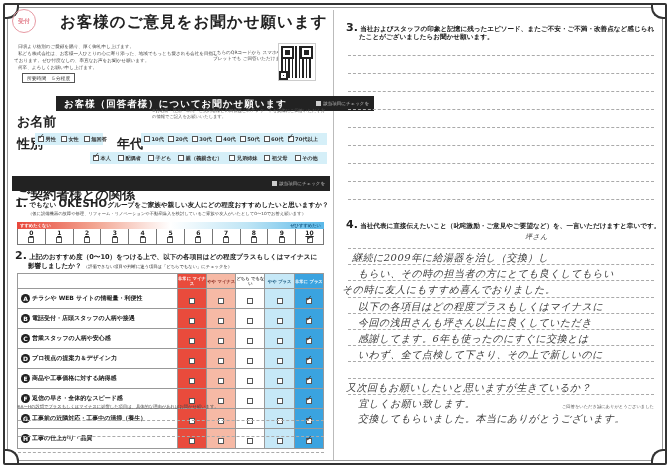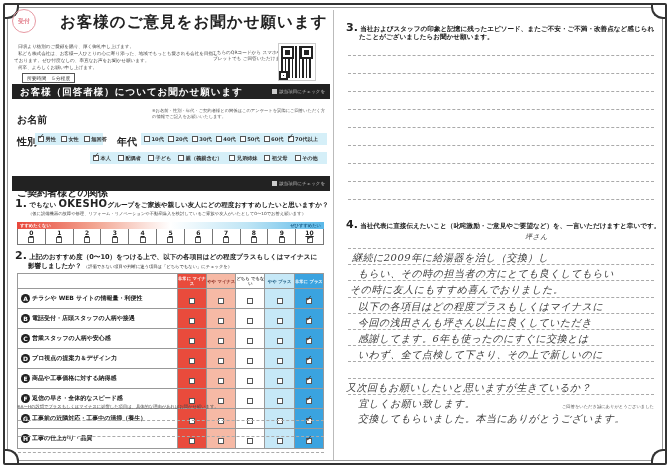--- a/index.html
+++ b/index.html
@@ -36,21 +36,21 @@
   .qr::after { right: 0; top: 0; }
   .qr-b { position: absolute; left: 279px; top: 71px; width: 9px; height: 9px; border: 2px solid #222; background: #fff; box-shadow: inset 0 0 0 2px #fff, inset 0 0 0 5px #222; }
 
   .section-bar {
     position: absolute; left: 12px; width: 318px; height: 15px; background: #222;
     color: #fff; font-size: 9.5px; font-weight: bold; padding-left: 8px; line-height: 15px; letter-spacing: 1px;
   }
   .section-bar .hint { position: absolute; right: 5px; top: 0; font-size: 4.5px; font-weight: normal; color: #ccc; letter-spacing: 0; }
   .section-bar .hint .sq { display: inline-block; width: 5px; height: 5px; background: #ccc; margin-right: 2px; vertical-align: middle; }
 
-  .lbl { position: absolute; font-size: 10px; font-weight: bold; color: #222; }
+  .lbl { position: absolute; font-size: 13px; font-weight: bold; color: #222; }
   .note-small { position: absolute; left: 152px; top: 108px; width: 175px; font-size: 4.3px; line-height: 5.5px; color: #555; }
 
   .opt-strip { position: absolute; height: 12px; background: #d5eff8; display: flex; align-items: center; gap: 5px; padding: 0 3px; }
   .opt { display: flex; align-items: center; font-size: 5.2px; font-weight: bold; color: #333; white-space: nowrap; }
   .cb { display: inline-block; width: 6px; height: 6px; border: 1px solid #555; background: #fff; margin-right: 1.5px; position: relative; flex-shrink: 0; }
   .cb.checked::after { content: "✓"; position: absolute; left: -1px; top: -5px; font-size: 8px; color: #333; font-weight: normal; }
 
   .q-title { position: absolute; font-size: 6.6px; font-weight: bold; color: #222; white-space: nowrap; }
   .q-num { font-size: 11px; font-weight: bold; }
   .q-brand { font-size: 10px; font-weight: 900; letter-spacing: 0.3px; }
@@ -103,21 +103,21 @@
 <div class="intro">
   <p>日頃より格別のご愛顧を賜り、厚く御礼申し上げます。</p>
   <p>私ども株式会社は、お客様一人ひとりの心に寄り添った、地域でもっとも愛される会社を目指しております。ぜひ忖度なしの、率直なお声をお聞かせ願います。</p>
   <p>何卒、よろしくお願い申し上げます。</p>
 </div>
 <div class="time-box">所要時間　５分程度</div>
 <div class="qr-text">こちらのQRコードから スマホやタブレットでも ご回答いただけます</div>
 <div class="qr"></div>
 <div class="qr-b"></div>
 
-<div class="section-bar" style="top:84px;">
+<div class="section-bar" style="top:96px;margin-left:44px;">
   <span>お客様（回答者様）についてお聞かせ願います</span>
   <span class="hint"><span class="sq"></span><span>該当項目にチェックを</span></span>
 </div>
 
 <div class="lbl" style="left:17px; top:113px;">お名前</div>
 <div class="dotline" style="left:55px; top:123px; width:90px; border-top-color:transparent;"></div>
 <div class="note-small">※お名前・性別・年代・ご契約者様との関係はこのアンケートを実際にご回答いただく方の情報でご記入をお願いいたします。</div>
 
 <div class="lbl" style="left:17px; top:135px;">性別</div>
 <div class="opt-strip" style="left:35px; top:133px; width:68px;">
@@ -380,21 +380,21 @@
   <span class="q-num">4.</span>
   <span>当社代表に直接伝えたいこと（叱咤激励・ご意見やご要望など）を、一言いただけますと幸いです。</span>
 </div>
 <div class="hand" style="left:525px; top:232px; font-size:7px;">坪さん</div>
 <div id="q4-lines">
     <div class="dotline" style="left: 348px; top: 248px; width: 306px;"></div>
     <div class="hand" style="left: 352px; top: 251px;">継続に2009年に給湯器を治し（交換）し</div>
     <div class="dotline" style="left: 348px; top: 264.2px; width: 306px;"></div>
     <div class="hand" style="left: 358px; top: 267.2px;">もらい、その時の担当者の方にとても良くしてもらい</div>
     <div class="dotline" style="left: 348px; top: 280.4px; width: 306px;"></div>
-    <div class="hand" style="left: 350px; top: 283.4px;">その時に友人にもすすめ喜んでおりました。</div>
+    <div class="hand" style="left: 342px; top: 283.4px;">その時に友人にもすすめ喜んでおりました。</div>
     <div class="dotline" style="left: 348px; top: 296.6px; width: 306px;"></div>
     <div class="hand" style="left: 358px; top: 299.6px;">以下の各項目はどの程度プラスもしくはマイナスに</div>
     <div class="dotline" style="left: 348px; top: 312.8px; width: 306px;"></div>
     <div class="hand" style="left: 358px; top: 315.8px;">今回の浅田さんも坪さん以上に良くしていただき</div>
     <div class="dotline" style="left: 348px; top: 329px; width: 306px;"></div>
     <div class="hand" style="left: 358px; top: 332px;">感謝してます。6年も使ったのにすぐに交換とは</div>
     <div class="dotline" style="left: 348px; top: 345.2px; width: 306px;"></div>
     <div class="hand" style="left: 358px; top: 348.2px;">いわず、全て点検して下さり、その上で新しいのに</div>
     <div class="dotline" style="left: 348px; top: 361.4px; width: 306px;"></div>
     <div class="hand" style="left: 358px; top: 364.4px; margin-top: 48px;">交換してもらいました。本当にありがとうございます。</div>

